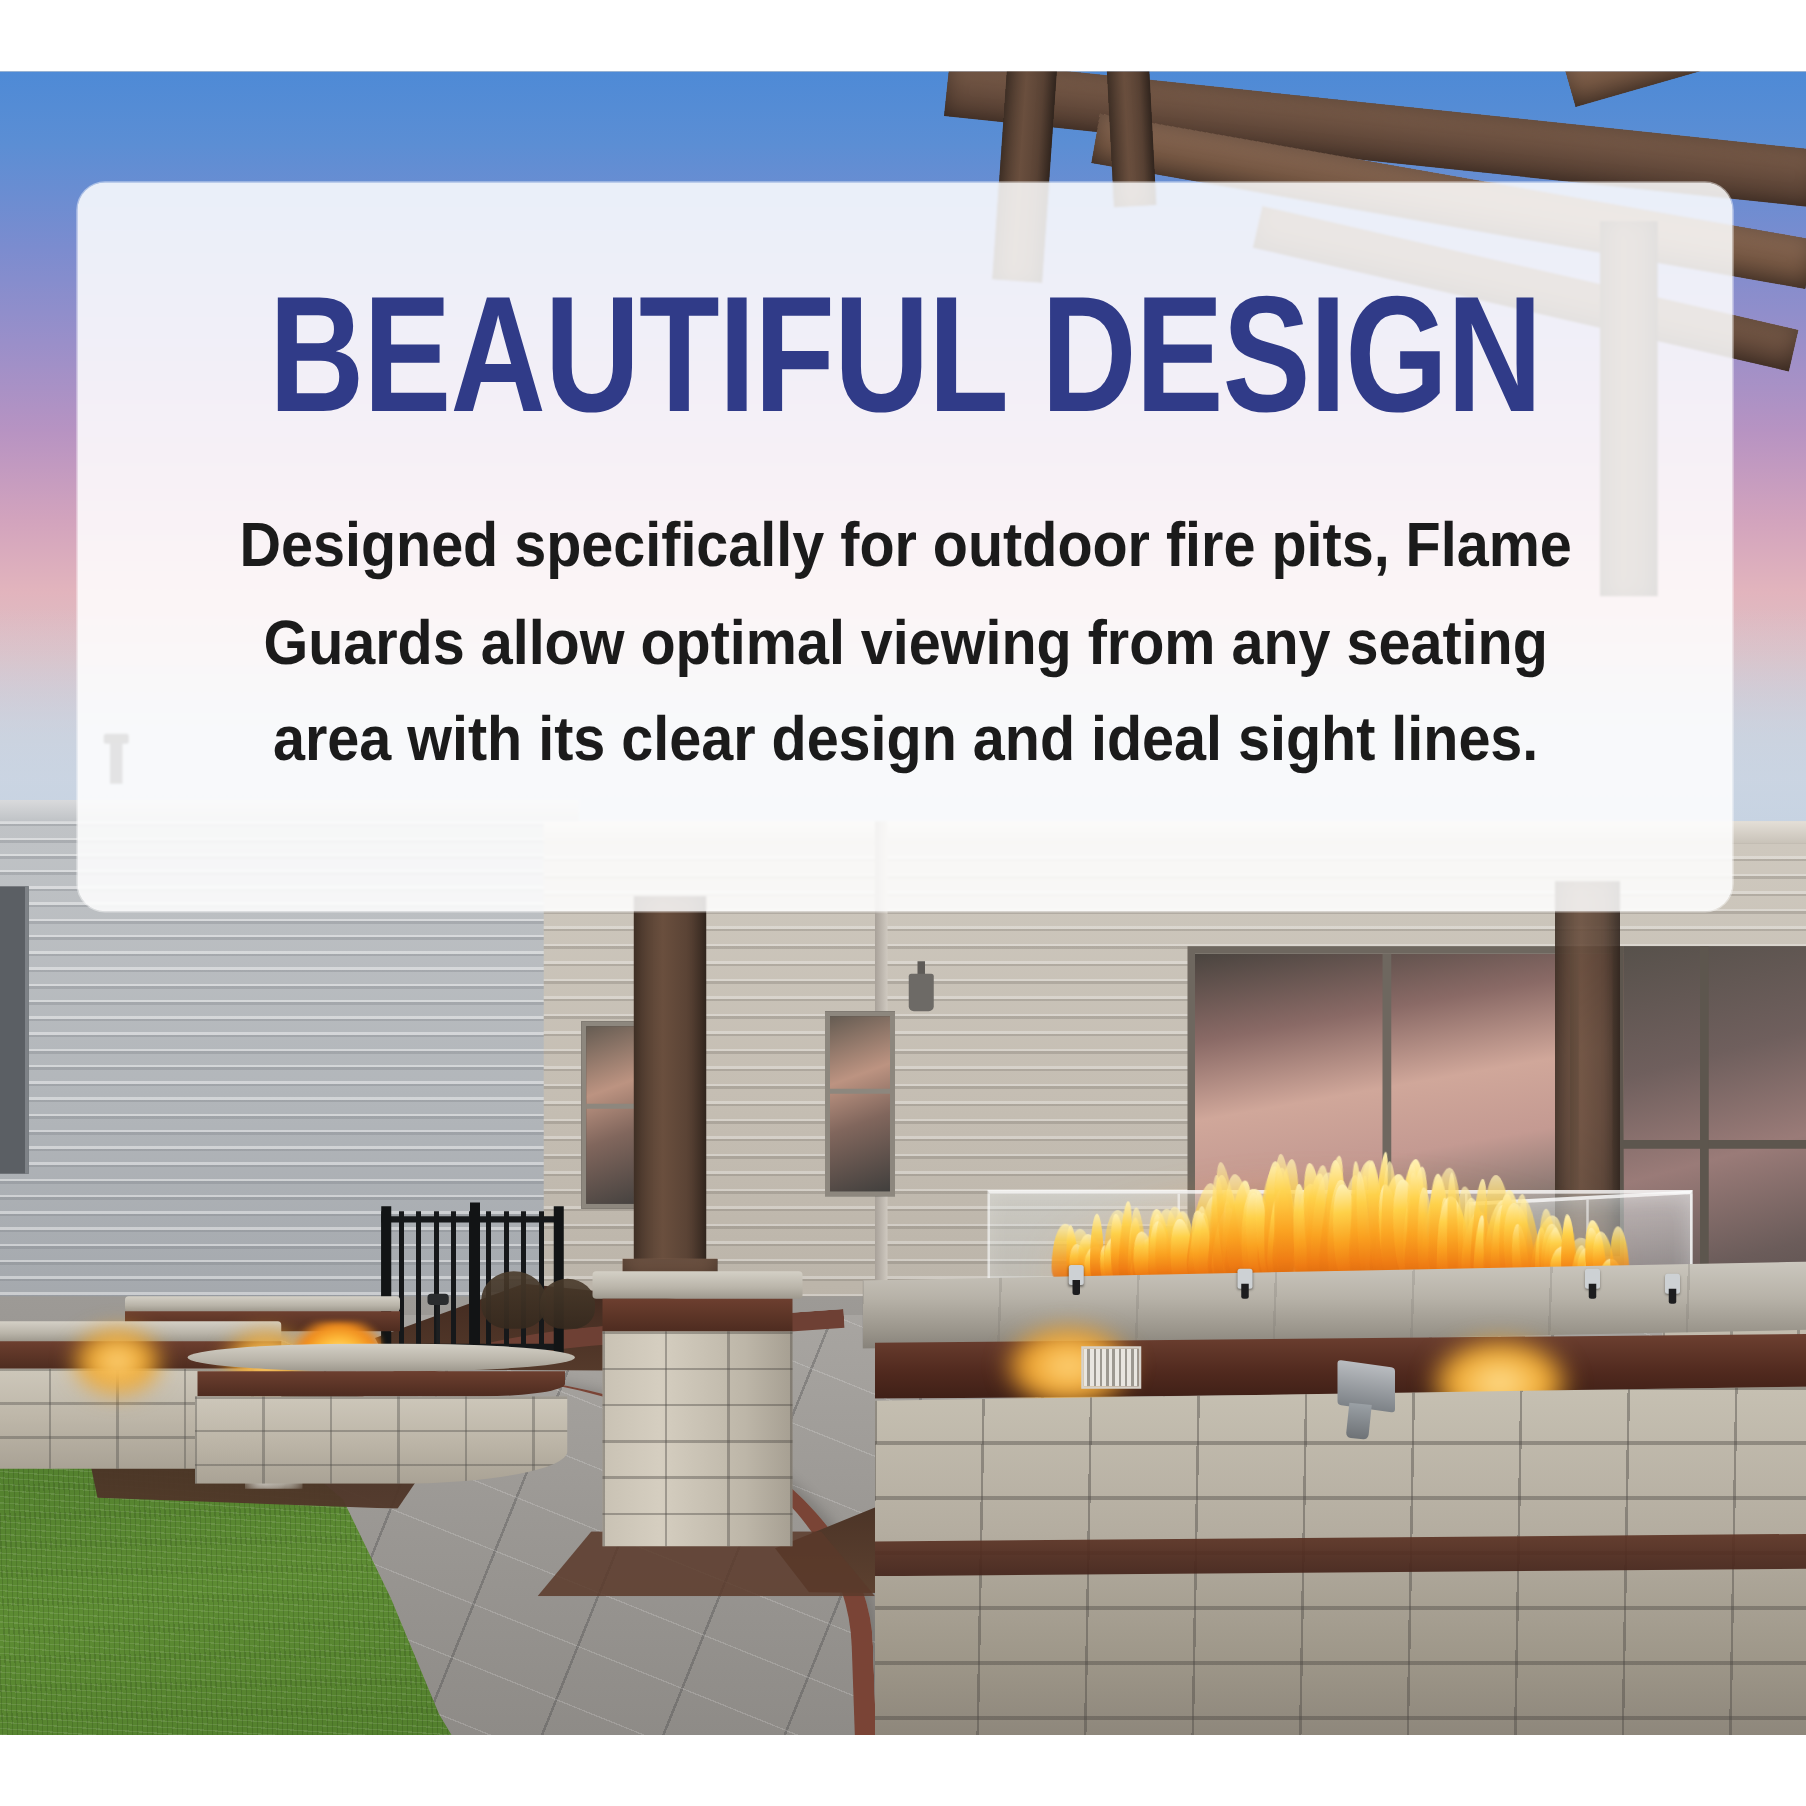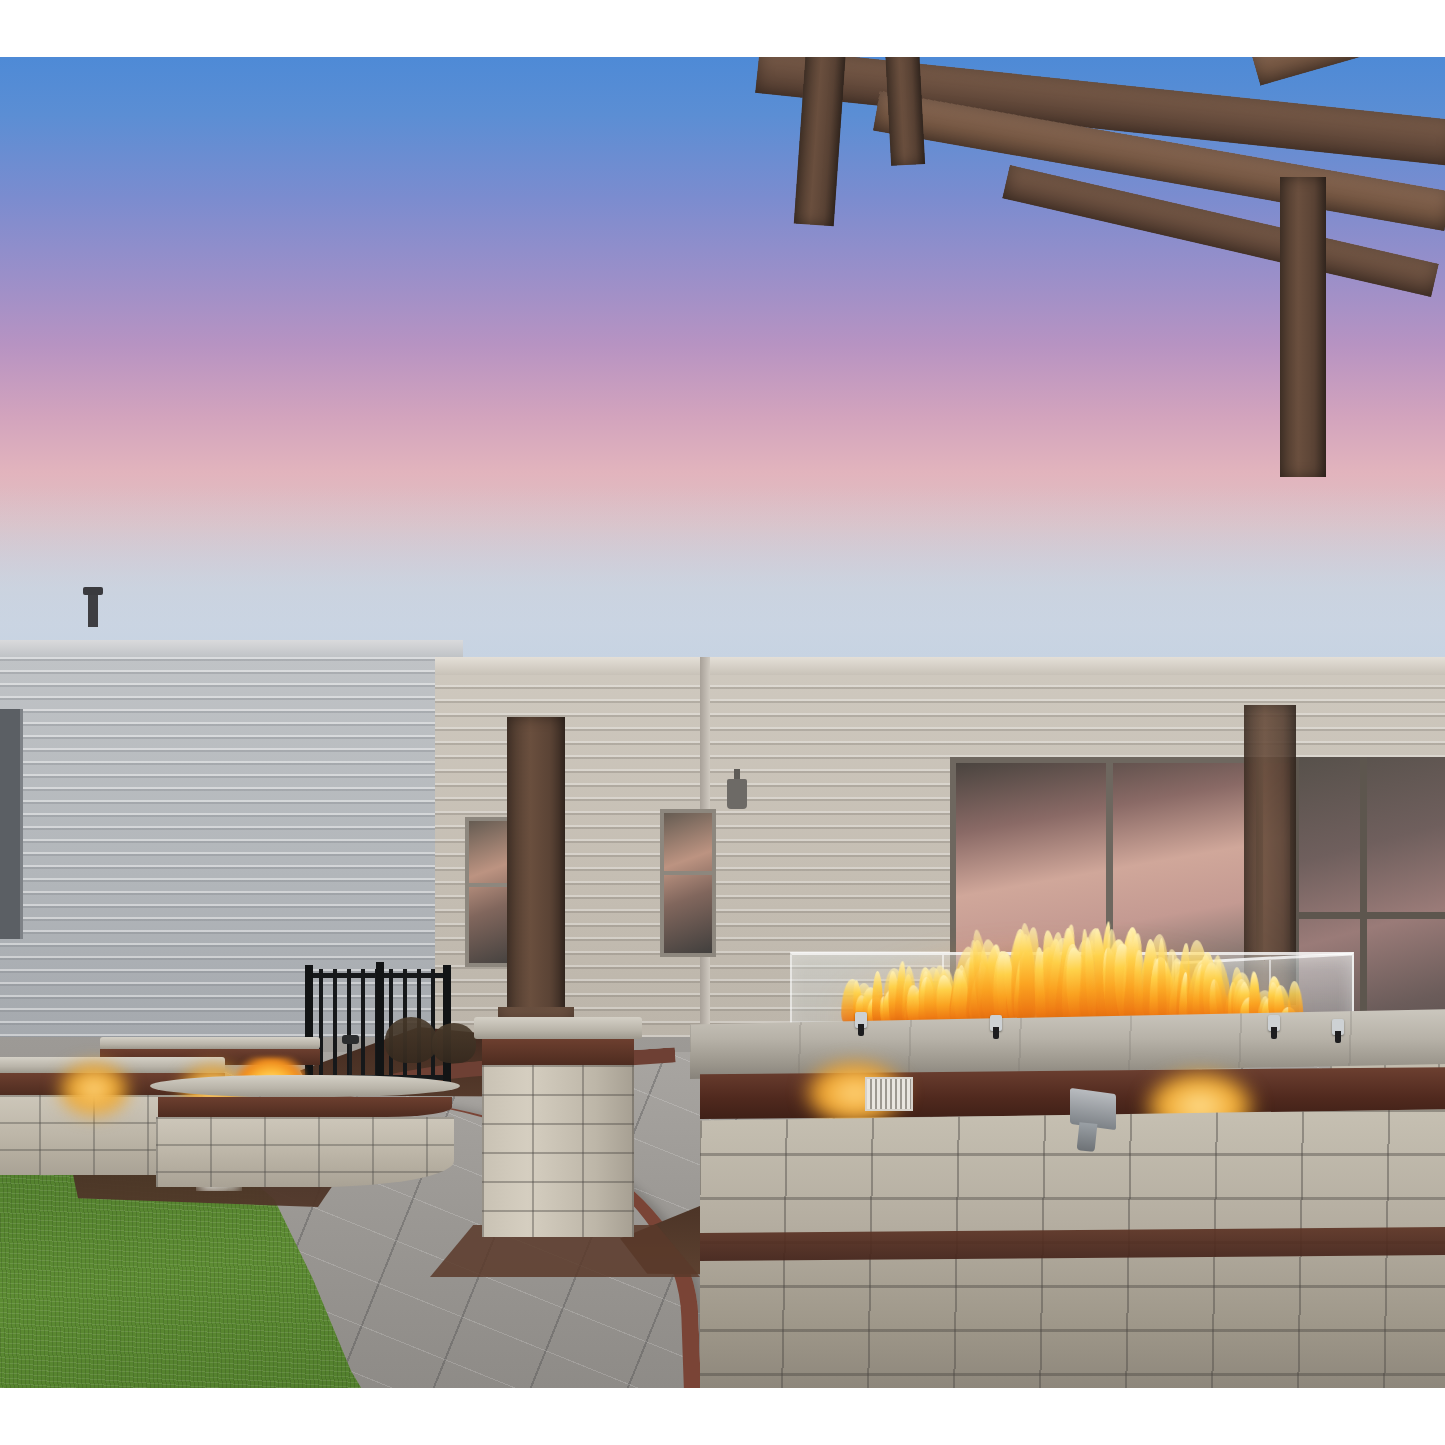--- a/index.html
+++ b/index.html
@@ -608,17 +608,21 @@
     <div class="uplight a"></div>
     <div class="uplight b"></div>
     <div class="bar-stone"></div>
     <div class="bar-band2"></div>
     <div class="vent"></div>
     <div class="spout"></div>
     <div class="spout-lip"></div>
 
   </div>
 
+  <div class="card">
+    <h1 class="headline">BEAUTIFUL DESIGN</h1>
+    <p class="subcopy">Designed specifically for outdoor fire pits, Flame Guards allow optimal viewing from any seating area with its clear design and ideal sight lines.</p>
+  </div>
 
   <div class="bar-top"></div>
   <div class="bar-bottom"></div>
 
 </div>
 
 </body></html>

